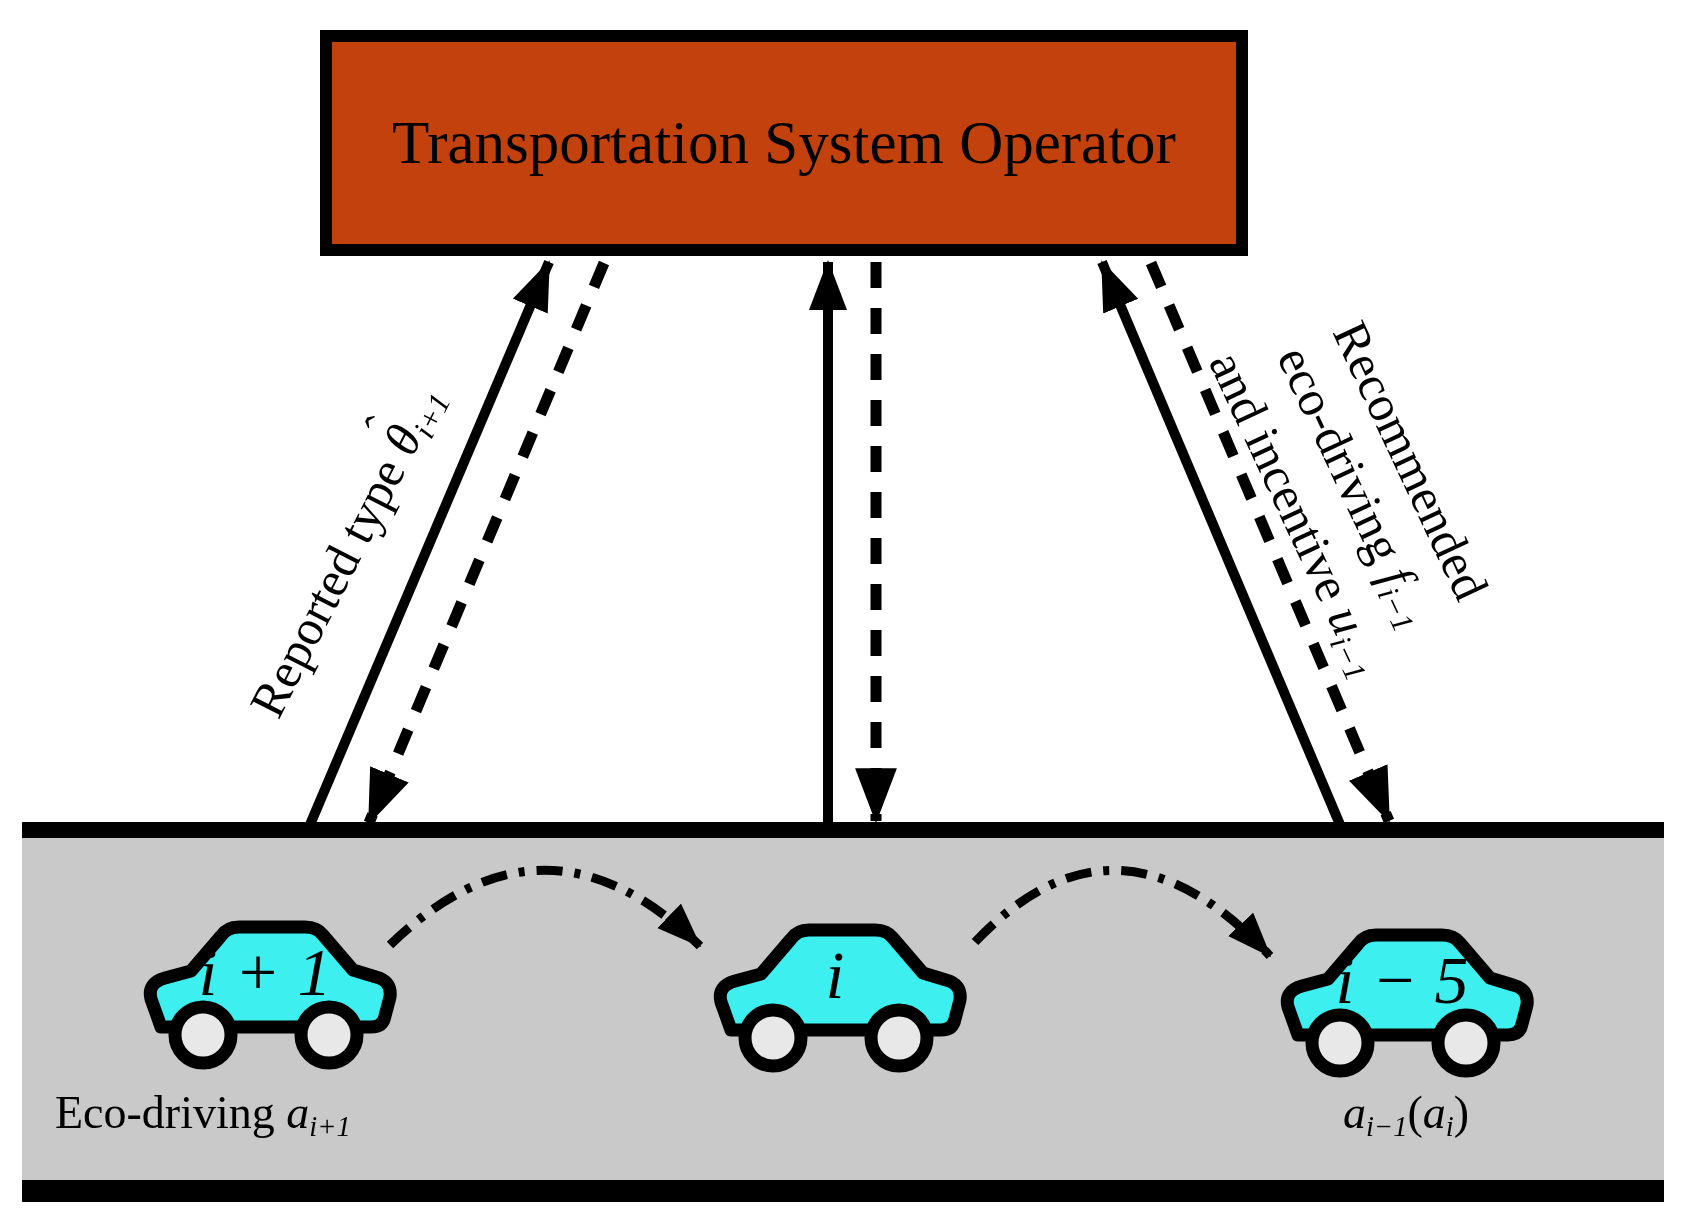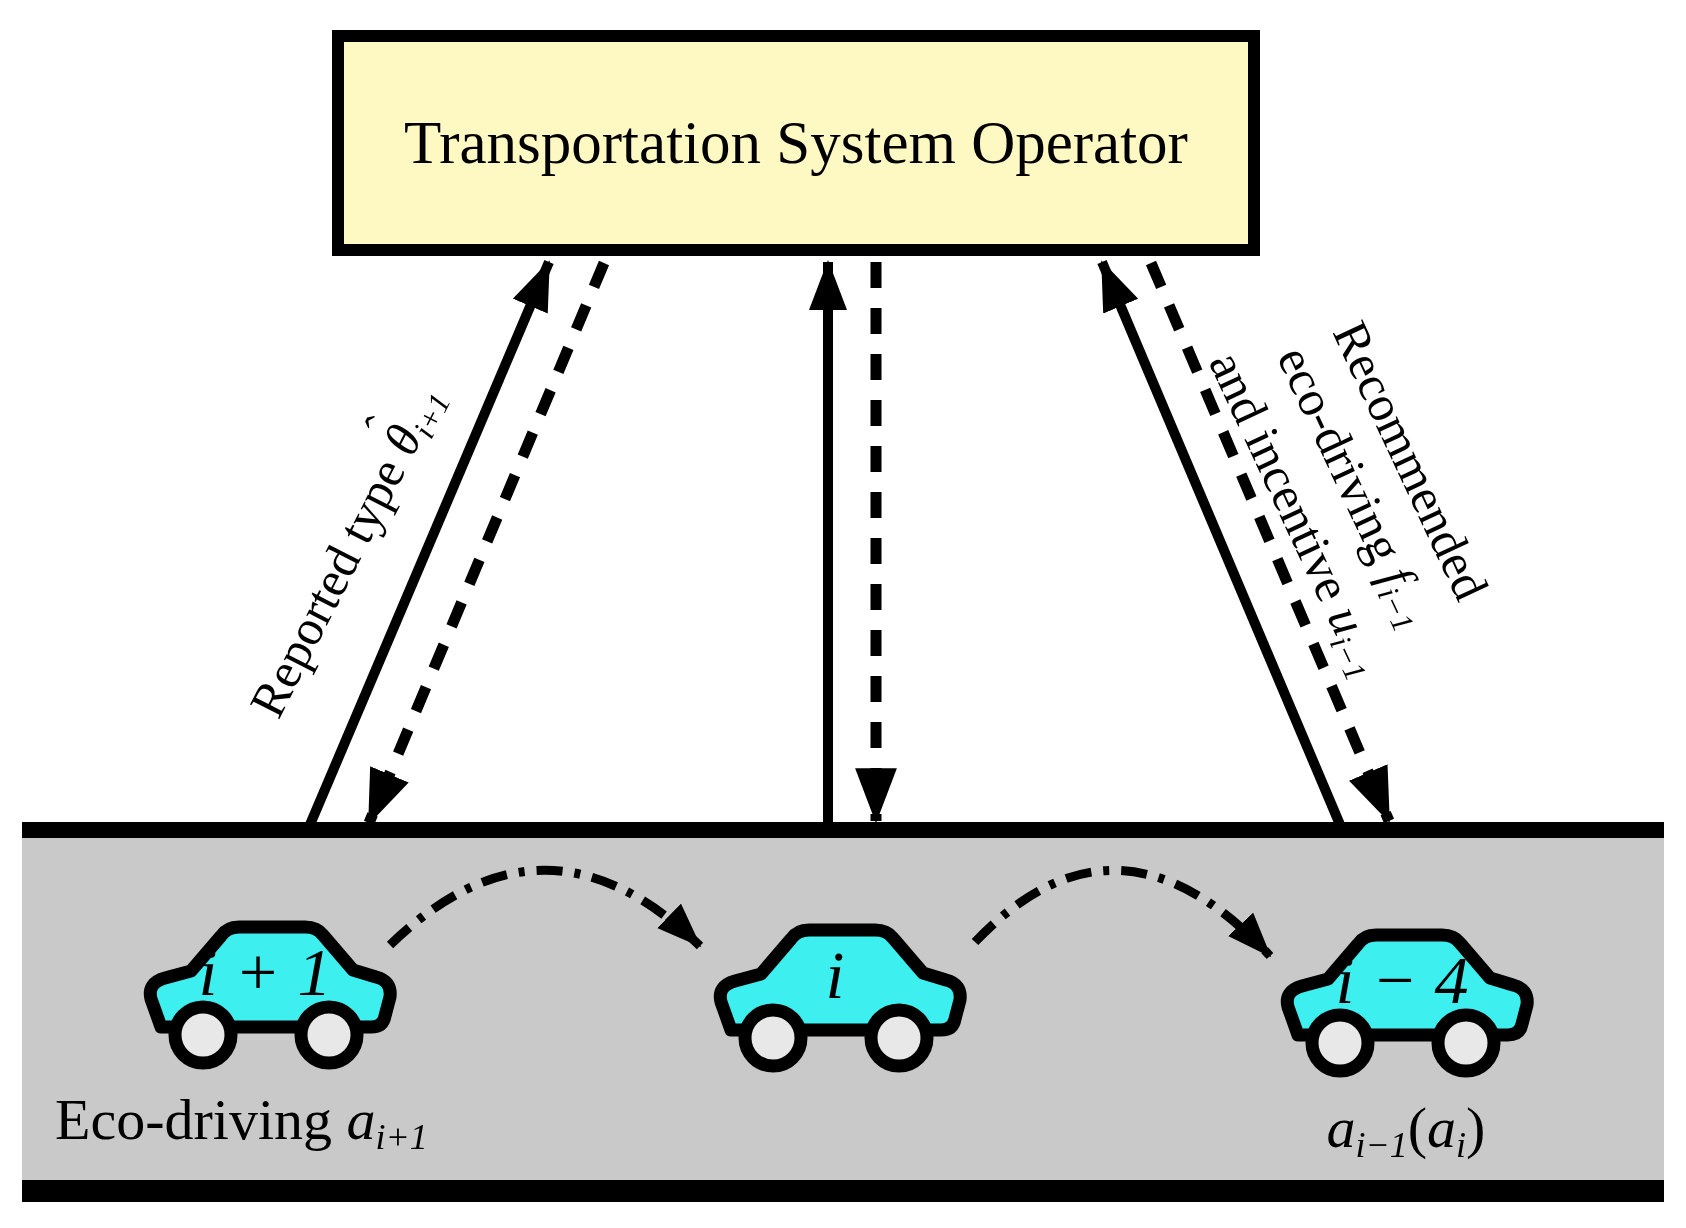--- a/index.html
+++ b/index.html
@@ -5,22 +5,22 @@
   html,body{margin:0;padding:0;}
   body{
     width:1686px;height:1228px;position:relative;background:#ffffff;
     font-family:"Liberation Serif","DejaVu Serif",serif;color:#000;
     overflow:hidden;
   }
   .abs{position:absolute;}
 
   
   .tso-box{
-    position:absolute;left:332px;top:30px;width:928px;height:226px;
-    box-sizing:border-box;border:12px solid #000;background:#fef9c3;
+    position:absolute;left:320px;top:30px;width:928px;height:226px;
+    box-sizing:border-box;border:12px solid #000;background:#c2410c;
     display:flex;flex-direction:column;align-items:center;justify-content:center;
     font-size:61px;line-height:1.2;text-align:center;
   }
 
   
   .road{
     position:absolute;left:22px;top:822px;width:1642px;height:380px;
     box-sizing:border-box;background:#C9C9C9;
     border-top:16px solid #000;border-bottom:22px solid #000;
   }
@@ -52,24 +52,24 @@
     position:absolute;left:348px;top:552px;font-size:50px;white-space:nowrap;
     transform:translate(-50%,-50%) rotate(-63deg);
   }
   .rot-label-right{
     position:absolute;left:1352px;top:488px;font-size:50px;text-align:center;
     line-height:1.22;white-space:nowrap;
     transform:translate(-50%,-50%) rotate(65deg);
   }
 
   
-  .bottom-label{position:absolute;top:1086px;font-size:58px;white-space:nowrap;}
+  .bottom-label{position:absolute;top:1086px;font-size:46px;white-space:nowrap;}
   #bl-left{left:55px;}
   #bl-center{left:800px;transform:translateX(-50%);}
-  #bl-right{left:1406px;transform:translateX(-50%);margin-top:8px;}
+  #bl-right{left:1406px;transform:translateX(-50%);}
 </style>
 </head>
 <body>
 
 <svg width="0" height="0" style="position:absolute" aria-hidden="true">
   <symbol id="car-shape" viewBox="0 0 280 178">
     <path d="M36,132 L26,104 Q22,88 40,83 L66,76 L96,41 Q102,32 114,32 L180,32 Q192,32 198,40 L228,75 L251,82 Q267,86 265,102 L260,121 Q258,132 246,132 Z" fill="#3DEFEF" stroke="#000" stroke-width="13" stroke-linejoin="round"></path>
     <circle cx="78" cy="140" r="28" fill="#E8E8E8" stroke="#000" stroke-width="13"></circle>
     <circle cx="204" cy="140" r="28" fill="#E8E8E8" stroke="#000" stroke-width="13"></circle>
   </symbol>
@@ -122,21 +122,21 @@
   <div class="car-wrap" style="left:695px;top:898px">
     <svg width="280" height="178">
         <use href="#car-shape"></use>
       </svg>
     <div class="car-label">i</div>
   </div>
   <div class="car-wrap" style="left:1262px;top:903px">
     <svg width="280" height="178">
         <use href="#car-shape"></use>
       </svg>
-    <div class="car-label">i − 4</div>
+    <div class="car-label">i − 5</div>
   </div>
 
   <div class="bottom-label" id="bl-left">
     <span>Eco-driving </span><span class="math">a</span><span class="sub">i+1</span>
   </div>
 
 
   <div class="bottom-label" id="bl-right">
     <span class="math">a</span><span class="sub">i−1</span><span class="paren">(</span><span class="math">a</span><span class="sub">i</span><span class="paren">)</span>
   </div>

